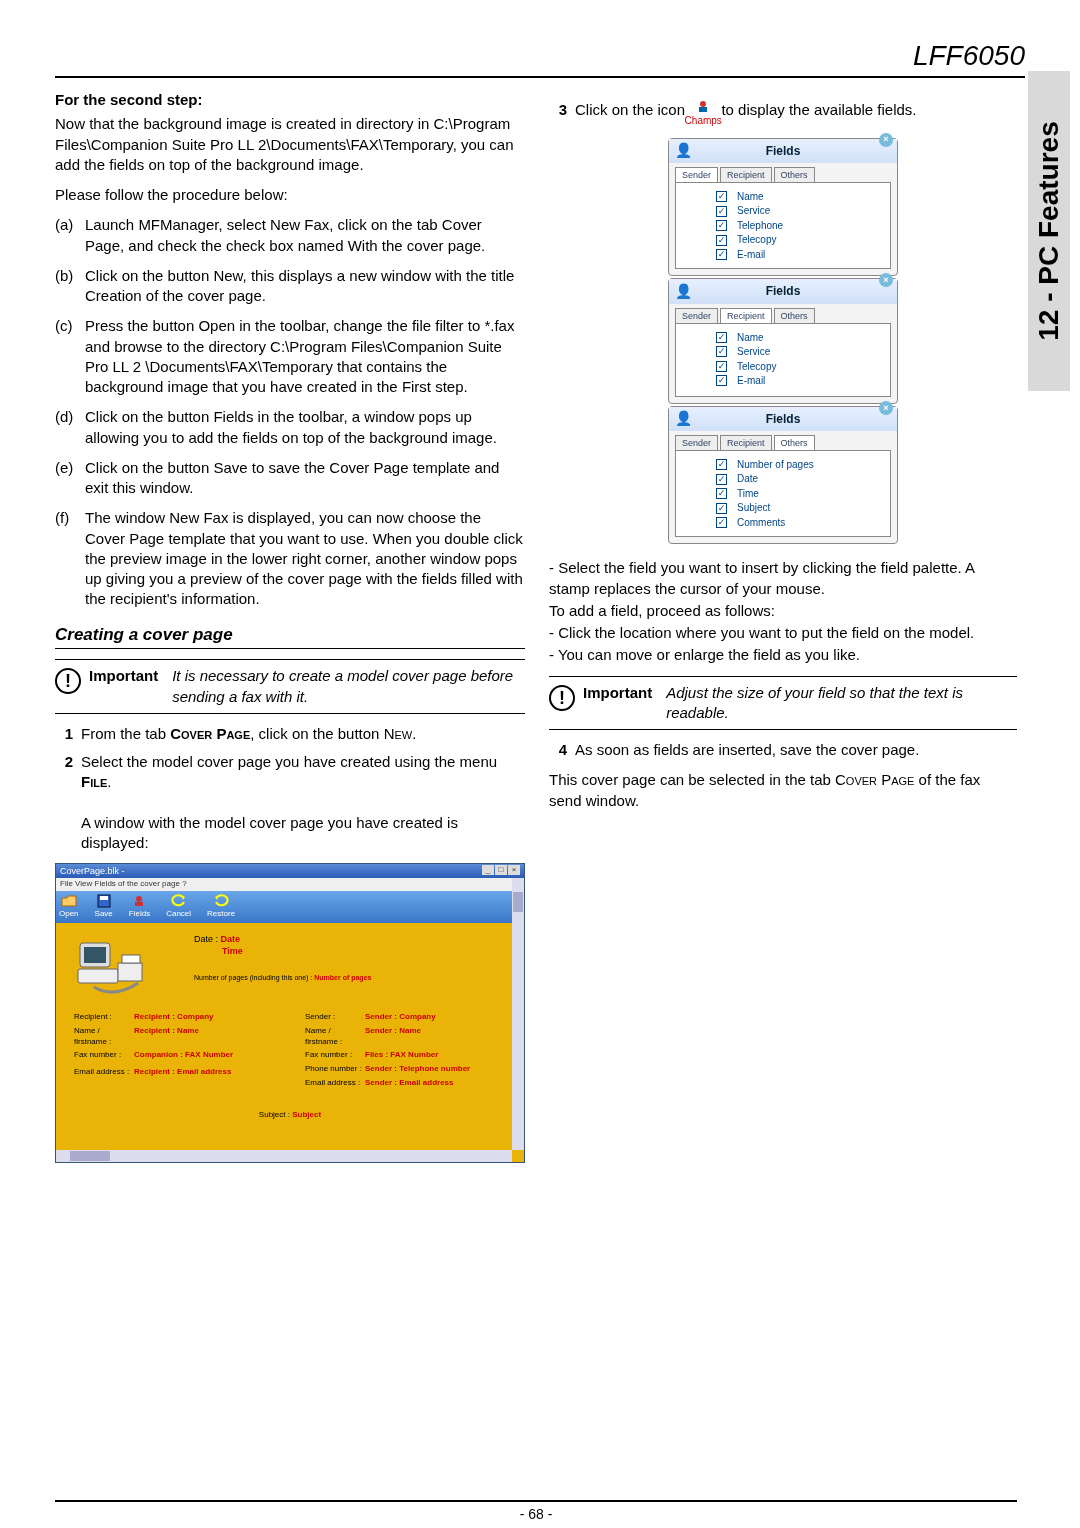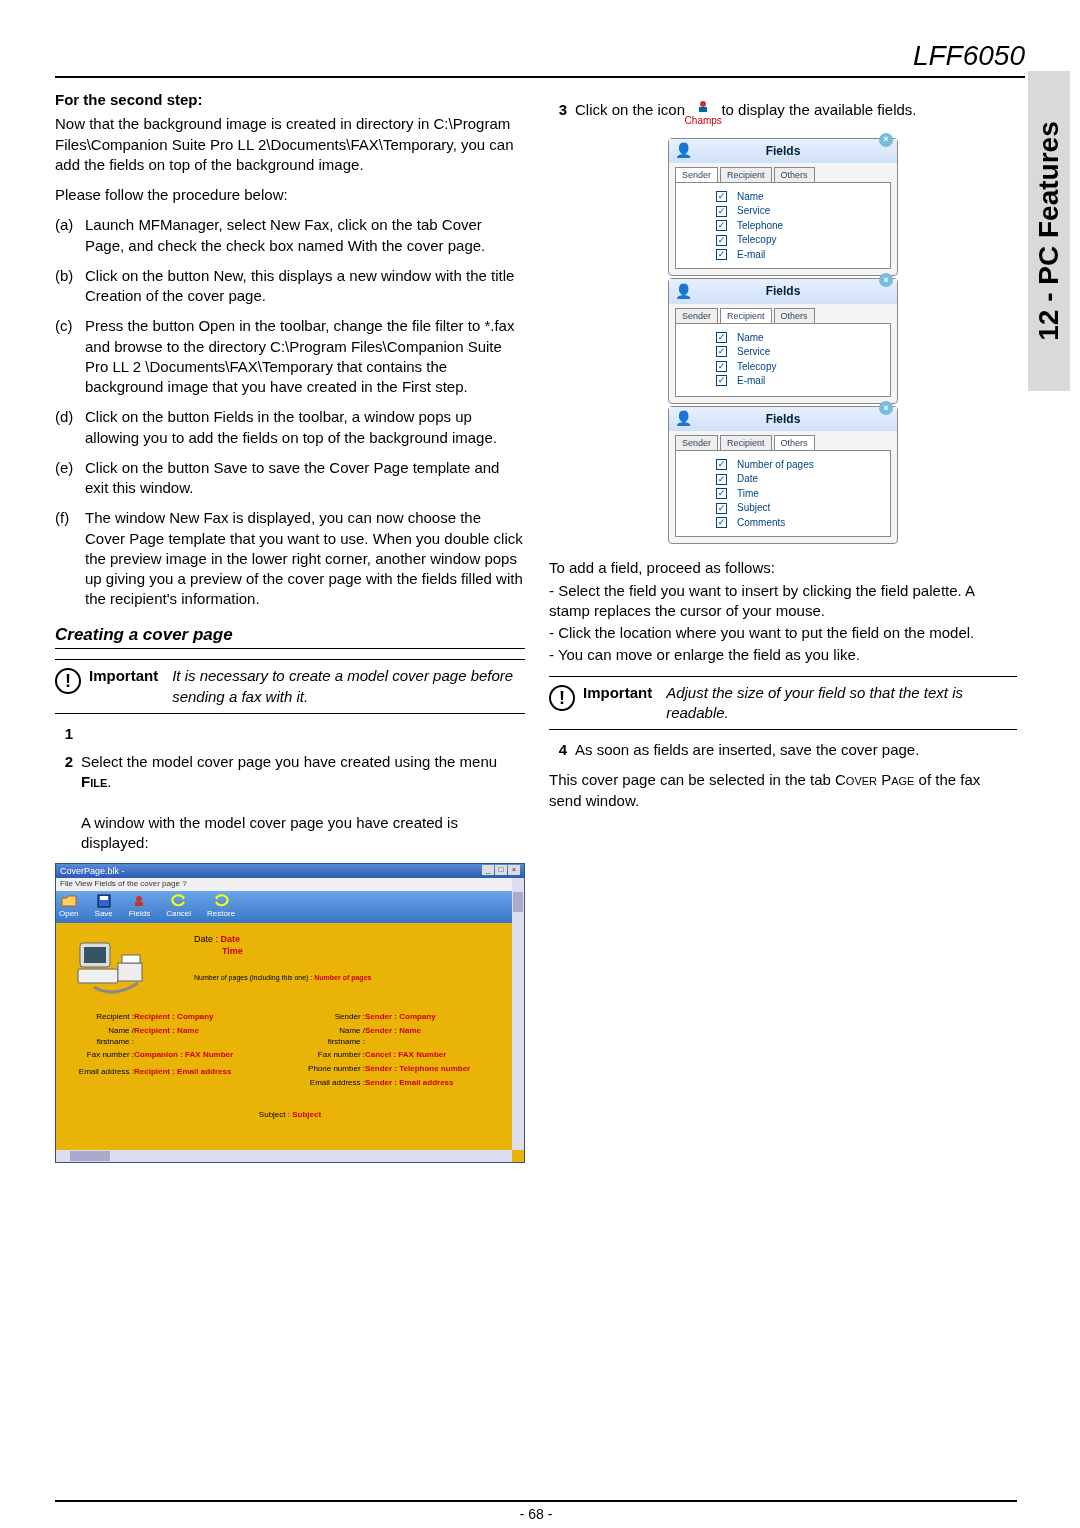--- a/index.html
+++ b/index.html
@@ -50,21 +50,21 @@
   .cp-titlebar .b { width: 12px; height: 10px; background: #ddd; color: #333; font-size: 8px; text-align: center; }
   .cp-menu { font-size: 8px; padding: 1px 4px; color: #333; background: #f0f0f0; }
   .cp-toolbar { display: flex; background: linear-gradient(#6aa6e8,#3a76c8); padding: 3px; gap: 16px; }
   .cp-tool { display: flex; flex-direction: column; align-items: center; color: #fff; font-size: 8px; gap: 1px; }
   .cp-tool svg { width: 16px; height: 14px; }
   .cp-body { padding: 10px 18px; display: flex; gap: 4px; flex-wrap: wrap; position: relative; }
   .cp-illus { width: 80px; height: 64px; }
   .cp-datearea { font-size: 9px; margin-left: 40px; }
   .cp-datearea .lb { color: #000; }
   .cp-datearea .vl { color: #c00; font-weight: bold; }
-  .cp-lineitem { display: flex; font-size: 8px; margin: 3px 0; text-align: right; }
+  .cp-lineitem { display: flex; font-size: 8px; margin: 3px 0; }
   .cp-lineitem .k { color: #000; width: 60px; }
   .cp-lineitem .v { color: #c00; font-weight: bold; }
   .cp-2col { display: flex; width: 100%; gap: 30px; margin-top: 8px; }
   .cp-subcol { flex: 1; }
   .cp-scroll { position: absolute; right: 0; top: 14px; bottom: 12px; width: 12px; background: #dde; }
   .cp-scrollb { position: absolute; bottom: 0; left: 0; right: 12px; height: 12px; background: #dde; }
   .cp-scroll .th, .cp-scrollb .thh { background: #aac; }
   .cp-scroll .th { position: absolute; top: 14px; left: 1px; right: 1px; height: 20px; }
   .cp-scrollb .thh { position: absolute; left: 14px; top: 1px; bottom: 1px; width: 40px; }
   .subject-line { width: 100%; margin-top: 14px; font-size: 8px; }
@@ -122,20 +122,23 @@
 
       <div class="important-box">
         <div class="important-icon">!</div>
         <div class="bold important-label">Important</div>
         <div class="important-text">It is necessary to create a model cover page before sending a fax with it.</div>
       </div>
 
       <ul class="num-list">
         <li>
           <span class="num">1</span>
+          <span>
+            <span>From the tab </span><span class="bold sc">Cover Page</span><span>, click on the button N</span><span class="sc">ew</span><span>.</span>
+          </span>
         </li>
         <li>
           <span class="num">2</span>
           <span>
             <span>Select the model cover page you have created using the menu </span><span class="bold sc">File</span><span>.</span>
             <br><br>
             <span>A window with the model cover page you have created is displayed:</span>
           </span>
         </li>
       </ul>
@@ -225,21 +228,21 @@
               <div class="cp-lineitem">
                   <span class="k">Sender :</span>
                   <span class="v">Sender : Company</span>
                 </div>
               <div class="cp-lineitem">
                   <span class="k">Name / firstname :</span>
                   <span class="v">Sender : Name</span>
                 </div>
               <div class="cp-lineitem">
                   <span class="k">Fax number :</span>
-                  <span class="v">Cancel : FAX Number</span>
+                  <span class="v">Files : FAX Number</span>
                 </div>
               <div class="cp-lineitem">
                   <span class="k">Phone number :</span>
                   <span class="v">Sender : Telephone number</span>
                 </div>
               <div class="cp-lineitem">
                   <span class="k">Email address :</span>
                   <span class="v">Sender : Email address</span>
                 </div>
             </div>
@@ -386,22 +389,22 @@
               </div>
             <div class="row">
                 <span class="spacer"></span>
                 <span class="chk">✓</span>
                 <span class="flabel">Comments</span>
               </div>
           </div>
         </div>
       </div>
 
+      <p style="margin-bottom:2px;">- Select the field you want to insert by clicking the field palette. A stamp replaces the cursor of your mouse.</p>
       <p style="margin-bottom:2px;">To add a field, proceed as follows:</p>
-      <p style="margin-bottom:2px;">- Select the field you want to insert by clicking the field palette. A stamp replaces the cursor of your mouse.</p>
       <p style="margin-bottom:2px;">- Click the location where you want to put the field on the model.</p>
       <p>- You can move or enlarge the field as you like.</p>
 
       <div class="important-box">
         <div class="important-icon">!</div>
         <div class="bold important-label">Important</div>
         <div class="important-text">Adjust the size of your field so that the text is readable.</div>
       </div>
 
       <ul class="num-list">

